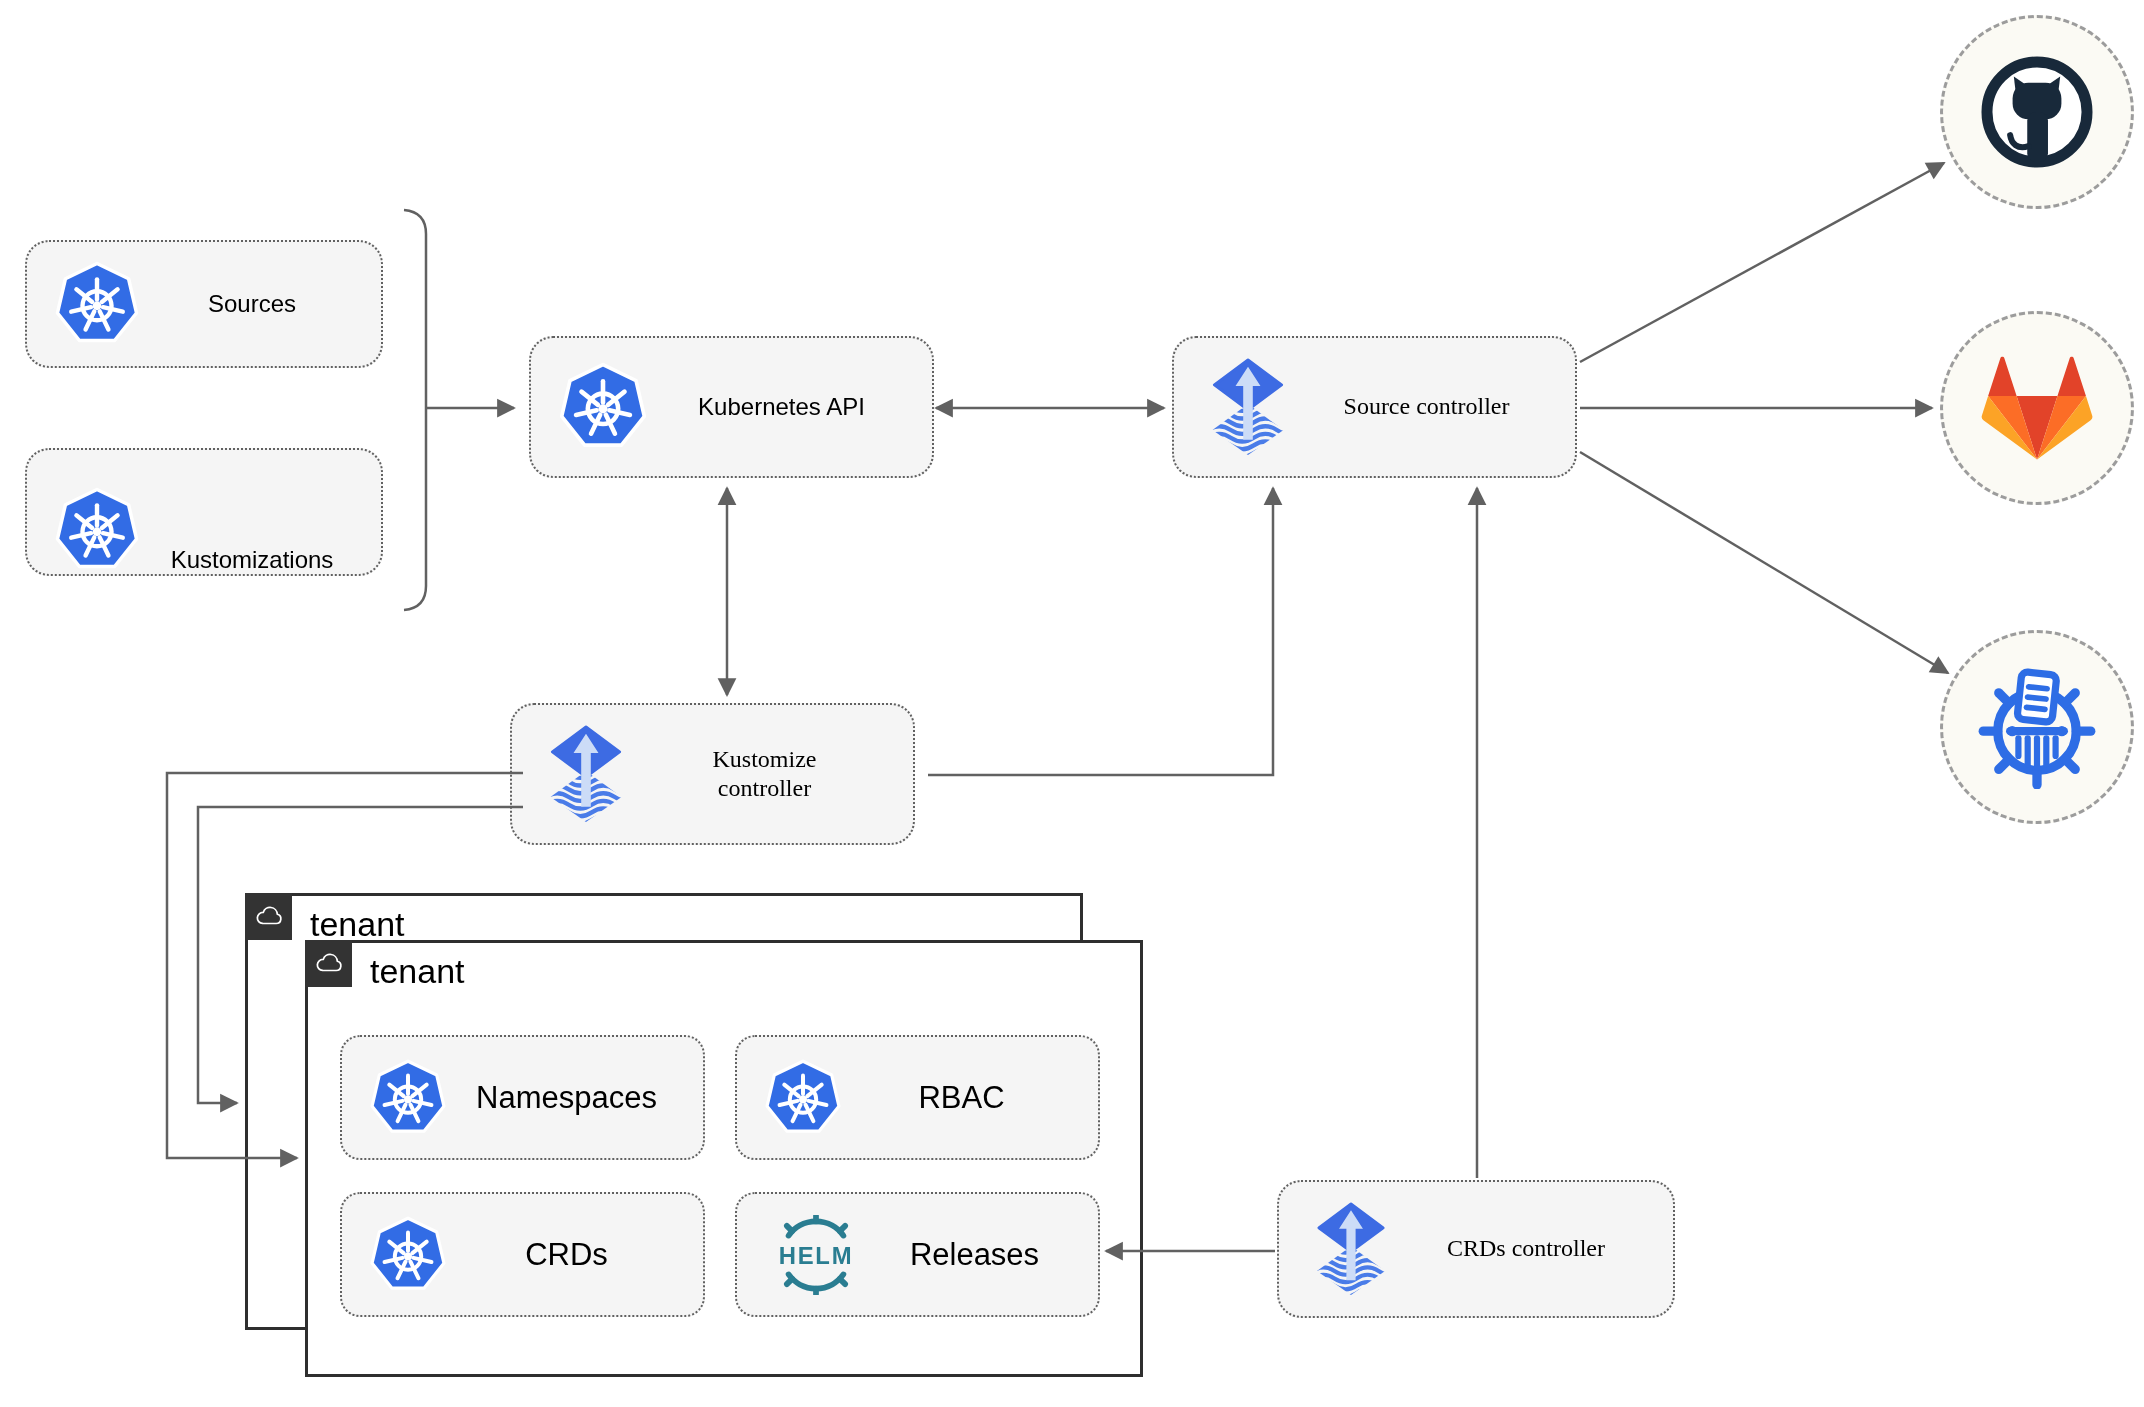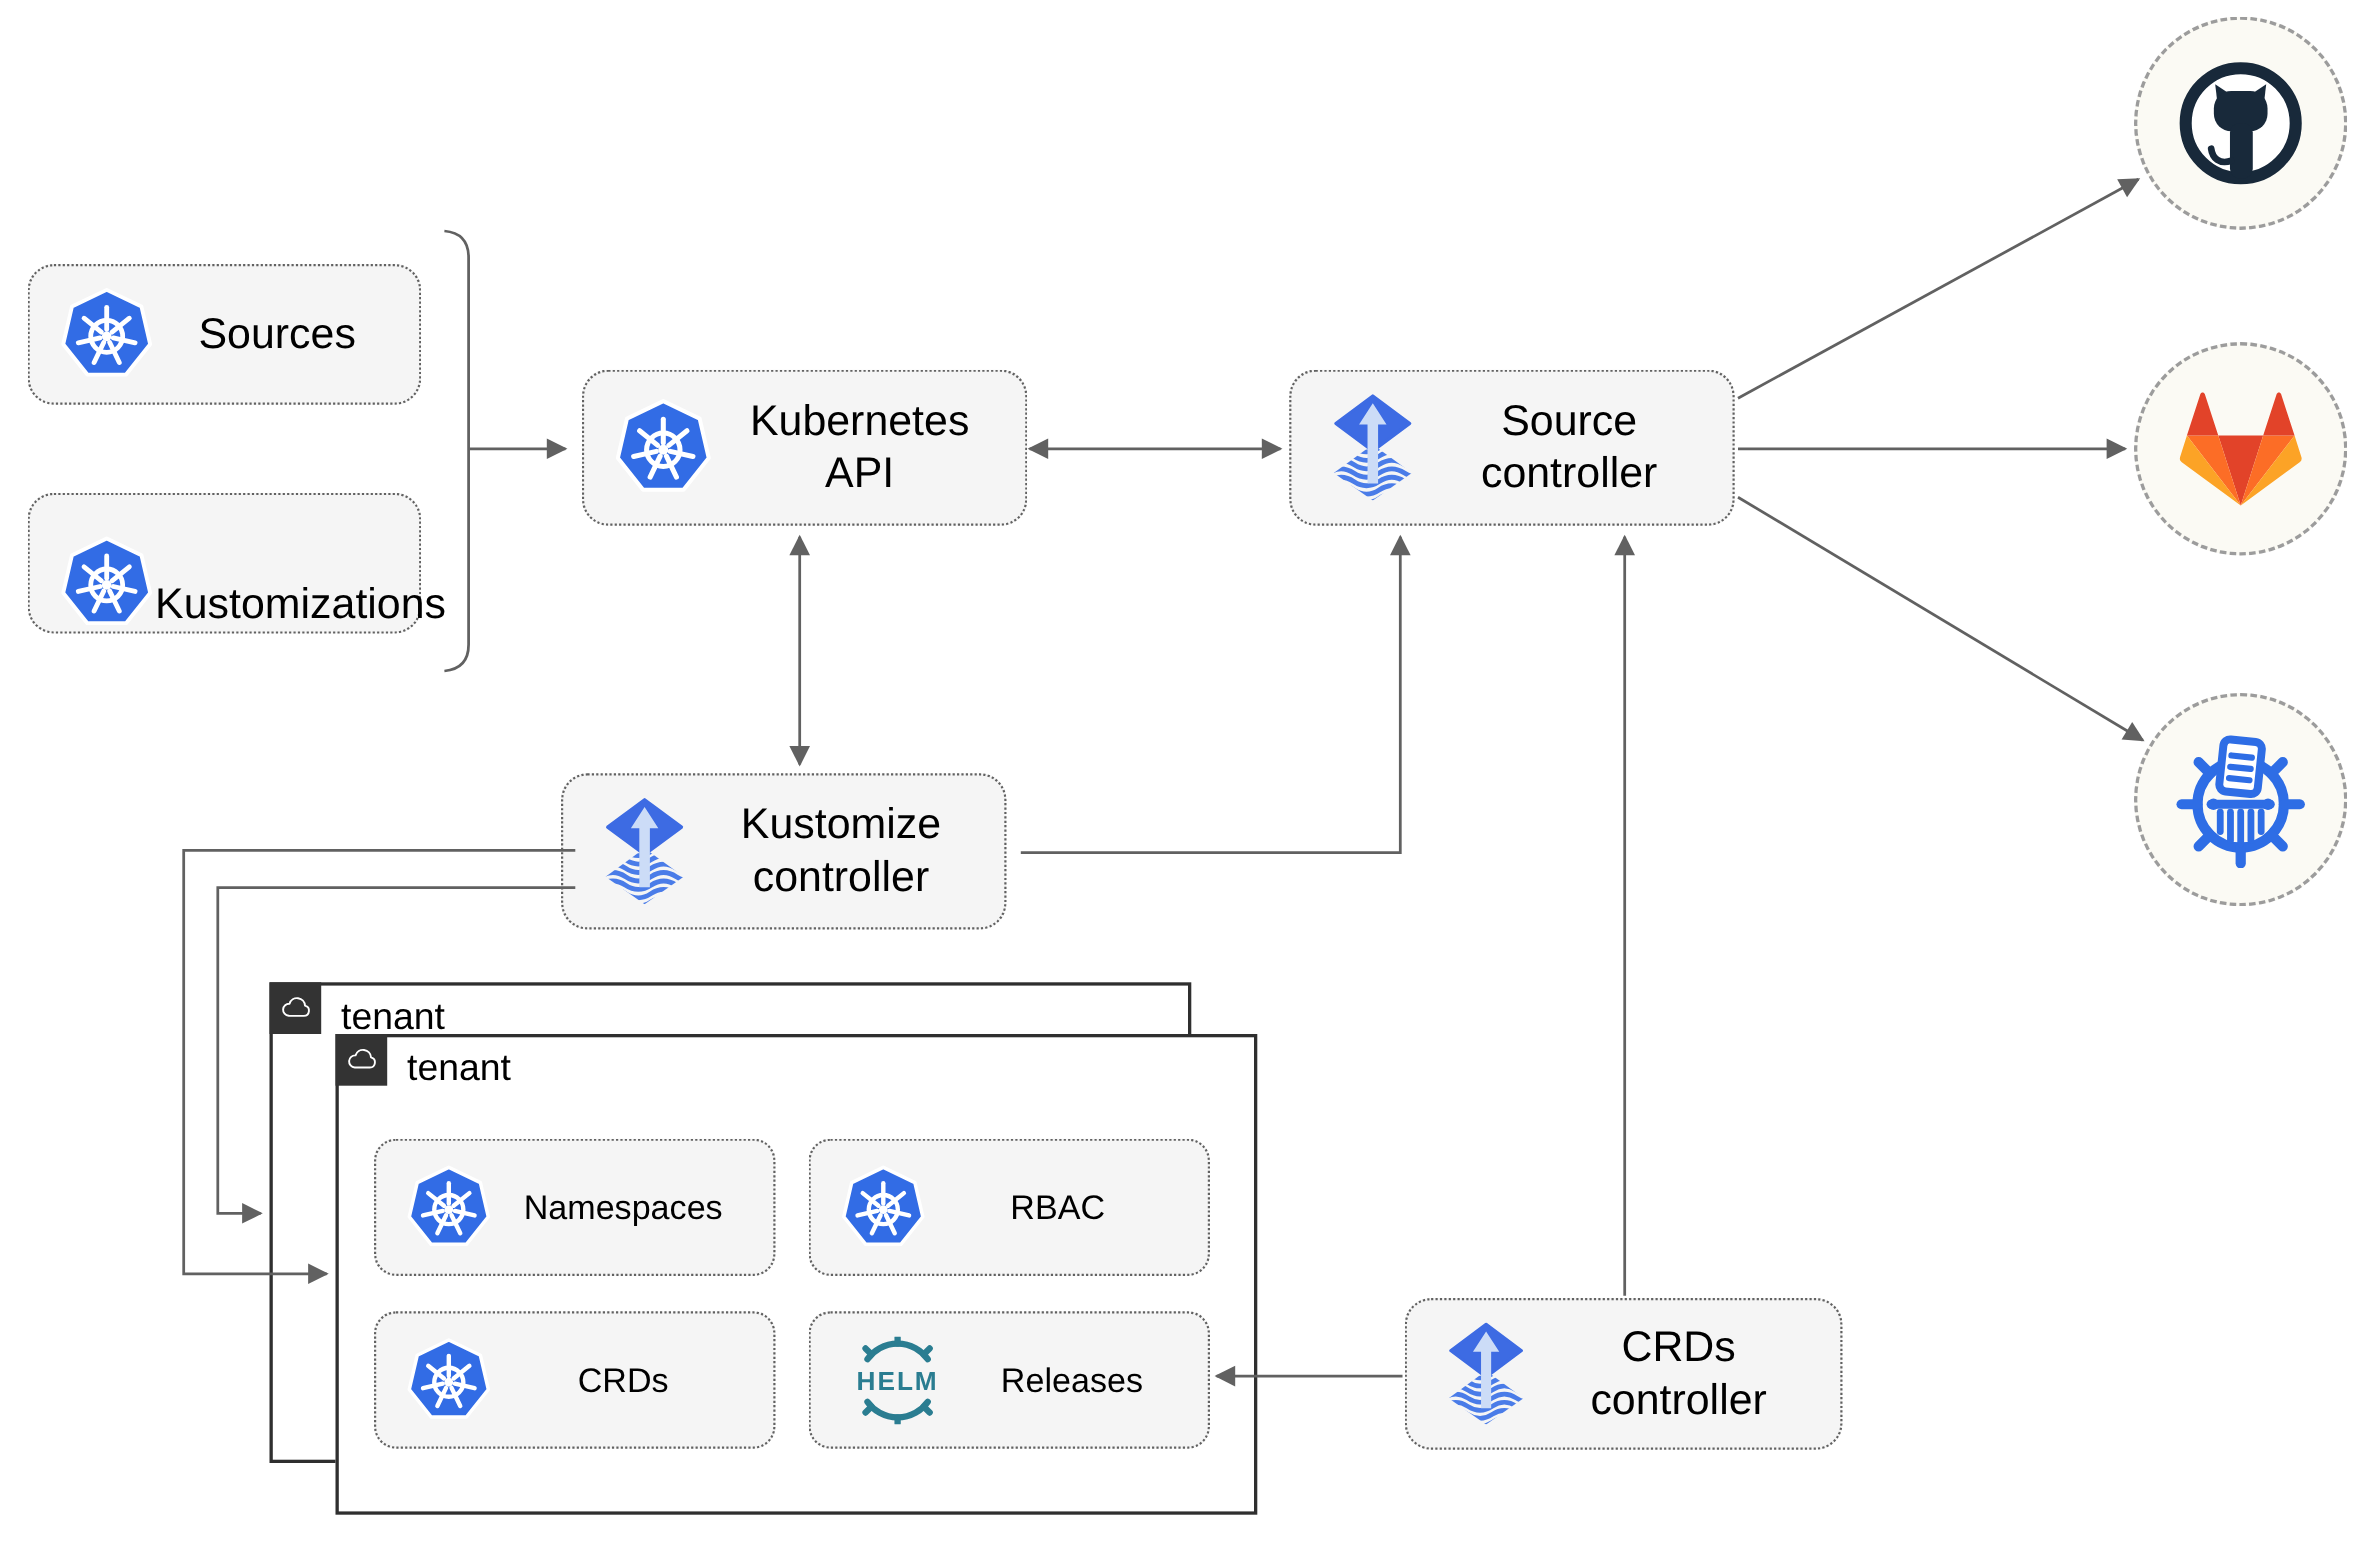--- a/index.html
+++ b/index.html
@@ -7,22 +7,22 @@
     --helm-teal:#2a7d91; --github-dark:#18293a; --registry-blue:#2e6de5;
     --line-gray:#616161; --box-bg:#f5f5f5; --tenant-border:#2f2f2f; --badge-bg:#333333;
     --circle-bg:#fbfaf4;
   }
   html,body{margin:0;padding:0;background:#fff;font-family:"Liberation Sans",sans-serif;}
   #canvas{position:relative;width:2144px;height:1407px;background:#fff;overflow:hidden;}
 
   .node{position:absolute;background:var(--box-bg);border:2px dotted var(--line-gray);
         border-radius:24px;display:flex;align-items:center;box-sizing:border-box;z-index:3;
         padding-left:26px;}
-  .lbl{flex:1;text-align:center;font-size:39px;color:#000;line-height:1.22;padding-right:18px;}
-  .narrow{max-width:195px;margin:0 auto;}
+  .lbl{flex:1;text-align:center;font-size:24px;color:#000;line-height:1.22;padding-right:18px;}
+  .narrow{max-width:195px;margin:0 auto;font-family:Liberation Serif, serif;}
   .icon{flex:0 0 auto;}
 
   #n-sources{left:25px;top:240px;width:358px;height:128px;}
   #n-kustomizations{left:25px;top:448px;width:358px;height:128px;align-items:flex-end;}
   #n-api{left:529px;top:336px;width:405px;height:142px;}
   #n-source{left:1172px;top:336px;width:405px;height:142px;}
   #n-kustomize{left:510px;top:703px;width:405px;height:142px;}
   #n-helm{left:1277px;top:1180px;width:398px;height:138px;}
 
   .inner-node{z-index:4;border-radius:20px;}

